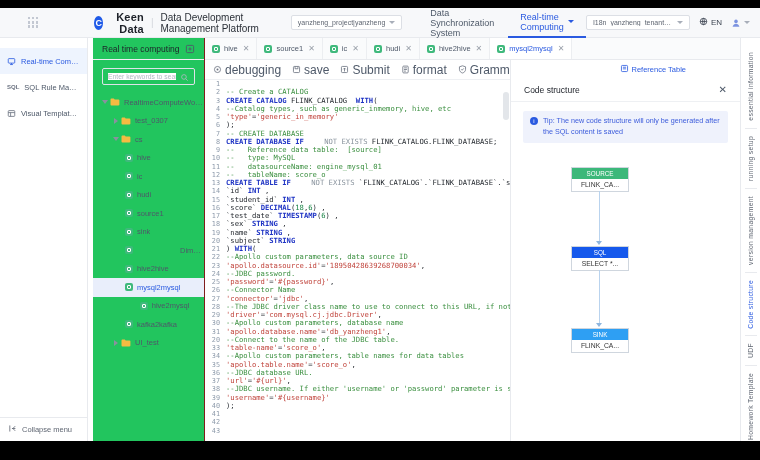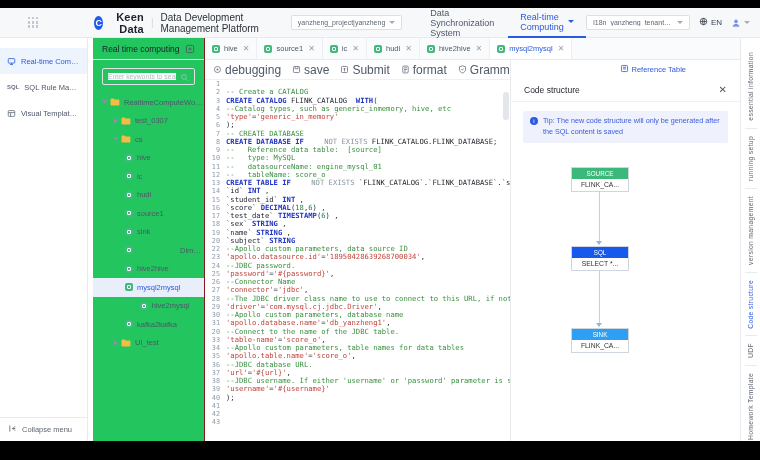--- a/index.html
+++ b/index.html
@@ -497,20 +497,24 @@
         </div>
         <div class="code-line">
           <span class="ln">19</span>
           <span class="cl"><span class="p">`name` </span><span class="k">STRING</span><span class="p"> ,</span></span>
         </div>
         <div class="code-line">
           <span class="ln">20</span>
           <span class="cl"><span class="p">`subject` </span><span class="k">STRING</span></span>
         </div>
         <div class="code-line">
+          <span class="ln">21</span>
+          <span class="cl"><span class="p">) </span><span class="k">WITH</span><span class="p">(</span></span>
+        </div>
+        <div class="code-line">
           <span class="ln">22</span>
           <span class="cl"><span class="c">--Apollo custom parameters, data source ID</span></span>
         </div>
         <div class="code-line">
           <span class="ln">23</span>
           <span class="cl"><span class="s">'apollo.datasource.id'</span><span class="p">=</span><span class="s">'18950428639268700034'</span><span class="p">,</span></span>
         </div>
         <div class="code-line">
           <span class="ln">24</span>
           <span class="cl"><span class="c">--JDBC password.</span></span>

